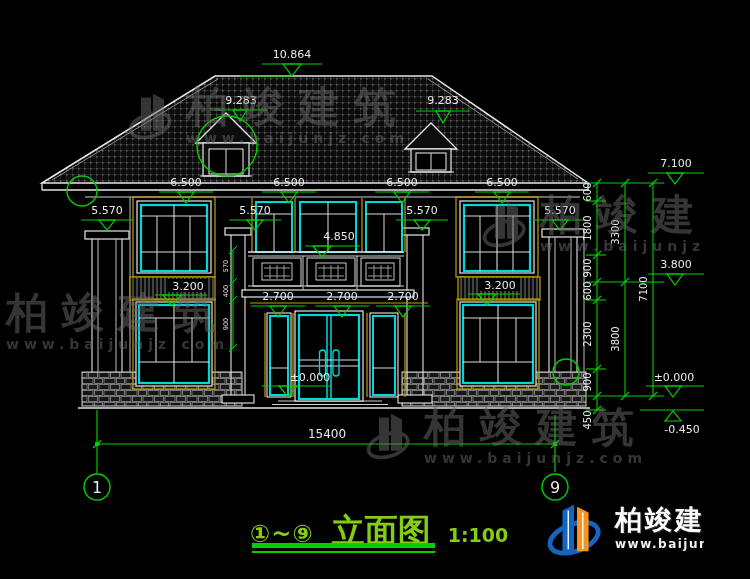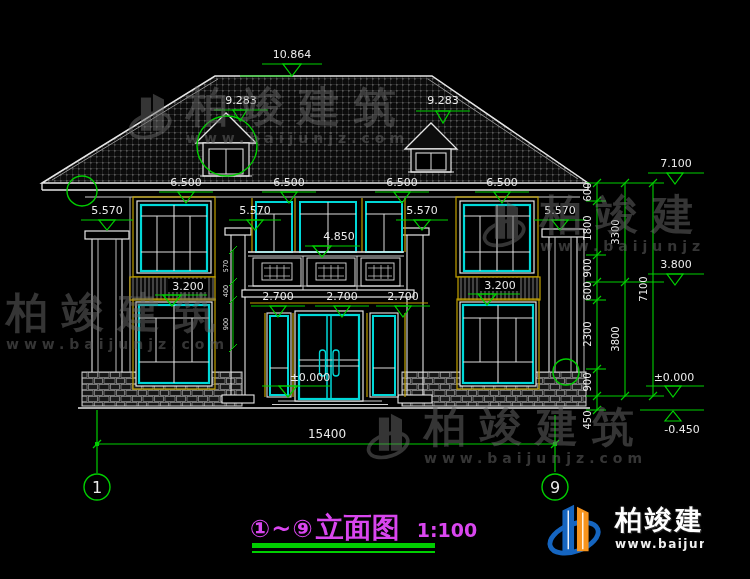--- a/index.html
+++ b/index.html
@@ -6,23 +6,23 @@
   #stage{position:relative;width:704px;height:579px;background:#000;overflow:hidden;
          font-family:"DejaVu Sans",sans-serif;}
   #cad{position:absolute;left:0;top:0;z-index:1;}
   #cad text{fill:#eaeaea;font-family:"DejaVu Sans",sans-serif;}
   .wm{position:absolute;z-index:2;display:flex;align-items:flex-start;gap:10px;
       color:#6a6a6a;opacity:.5;pointer-events:none;white-space:nowrap;}
   .wm-brand{font-size:42px;font-weight:bold;letter-spacing:14px;line-height:1.0;}
   .wm-site{font-size:14px;font-weight:bold;letter-spacing:5px;margin-top:2px;}
   .wm-icon{flex:0 0 auto;margin-top:4px;}
   .title{position:absolute;left:250px;top:509px;z-index:3;display:flex;align-items:baseline;
-         color:#d946ef;}
+         color:#84cc16;}
   .title .rng{font-size:24px;font-weight:bold;letter-spacing:1px;}
-  .title .nm{font-size:28px;font-weight:bold;margin-left:2px;}
+  .title .nm{font-size:33px;font-weight:bold;margin-left:18px;}
   .title .sc{font-size:19px;font-weight:bold;margin-left:17px;}
   .tbar1{position:absolute;left:252px;top:543px;width:183px;height:5px;background:#00cf00;z-index:3;}
   .tbar2{position:absolute;left:252px;top:551px;width:183px;height:2px;background:#00cf00;z-index:3;}
   .logo{position:absolute;left:545px;top:497px;z-index:3;display:flex;align-items:center;gap:8px;}
   .logo-txt{display:flex;flex-direction:column;}
   .logo-brand{color:#fff;font-size:27px;font-weight:bold;letter-spacing:3px;
               text-shadow:0 0 3px #222,1px 1px 0 #333;line-height:1.1;}
   .logo-site{color:#f0f0f0;font-size:12px;font-weight:bold;letter-spacing:1.5px;margin-top:3px;}
 </style>
 </head>

